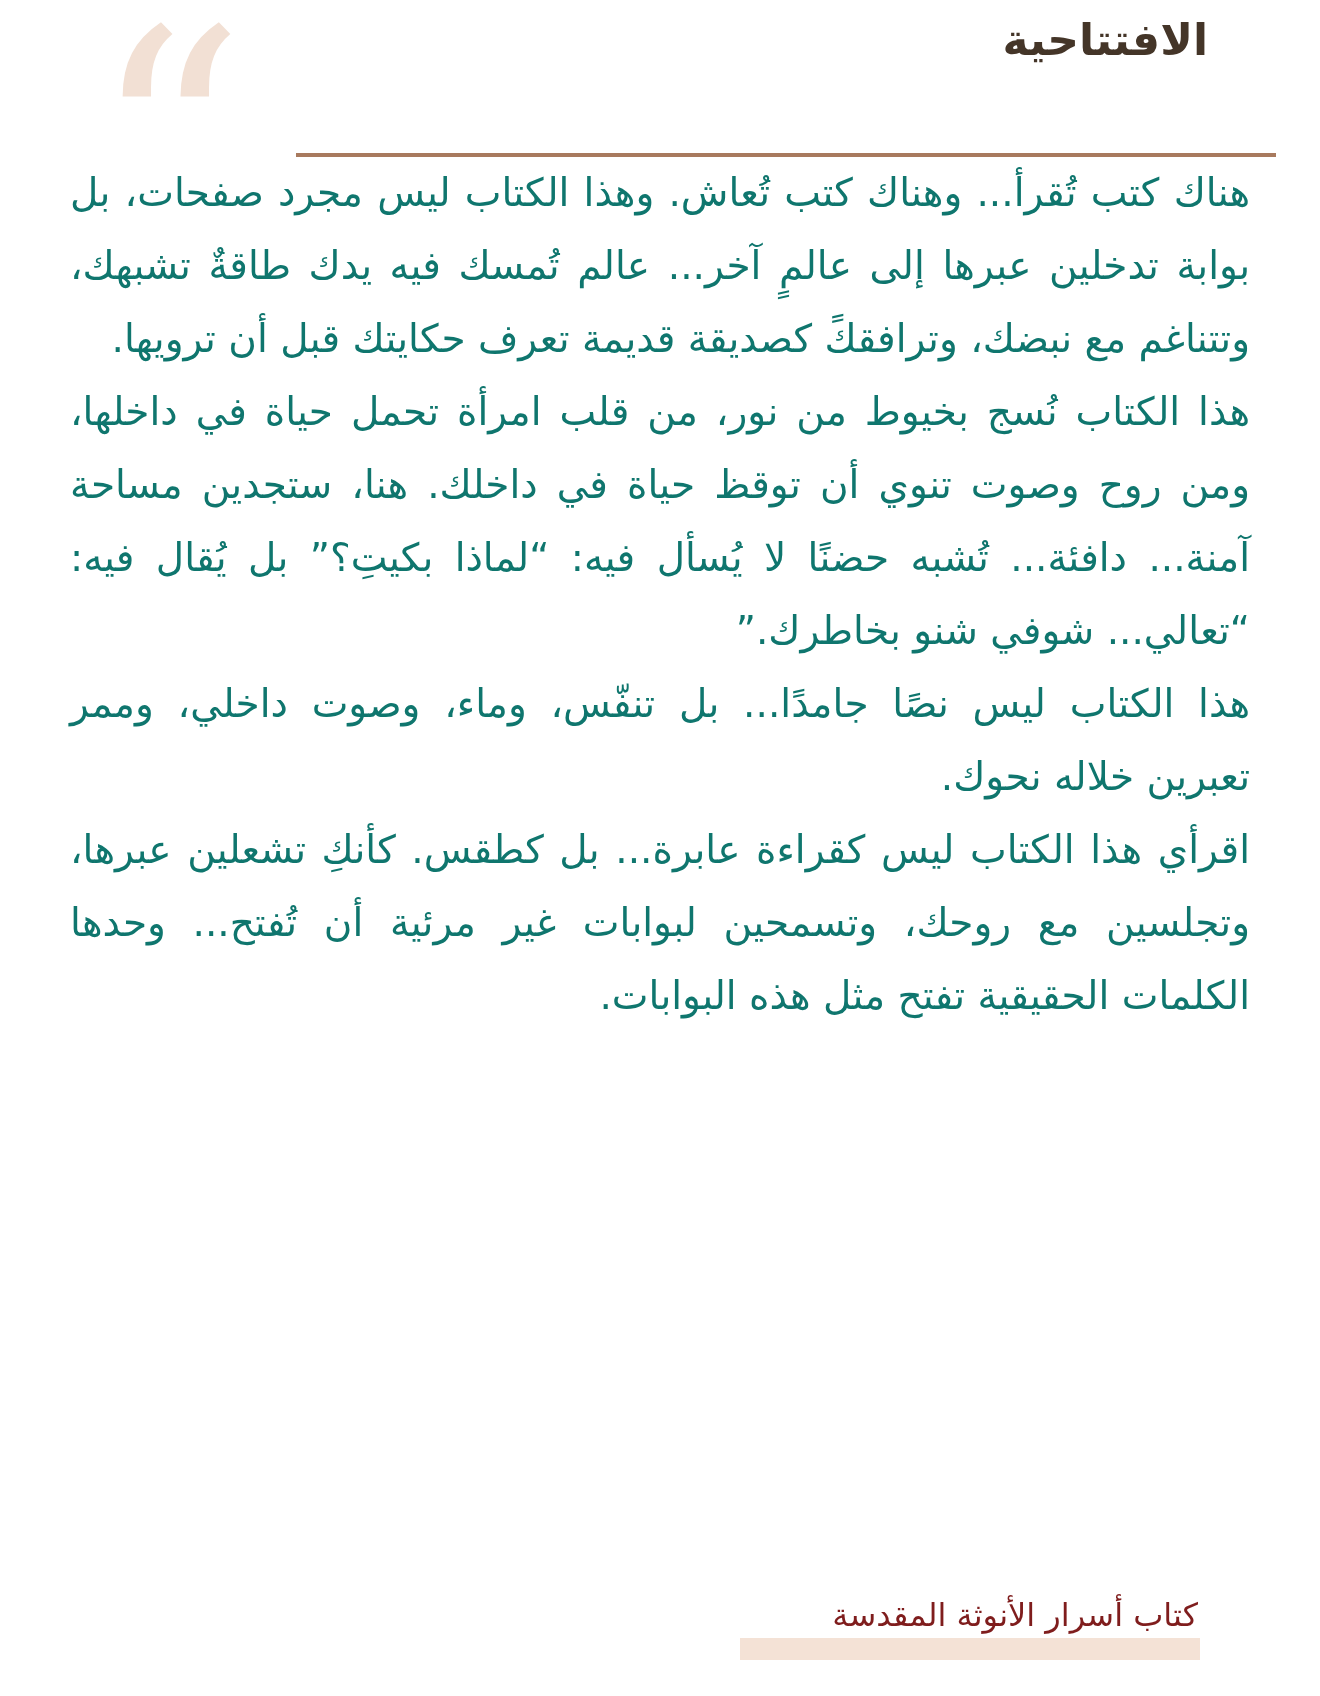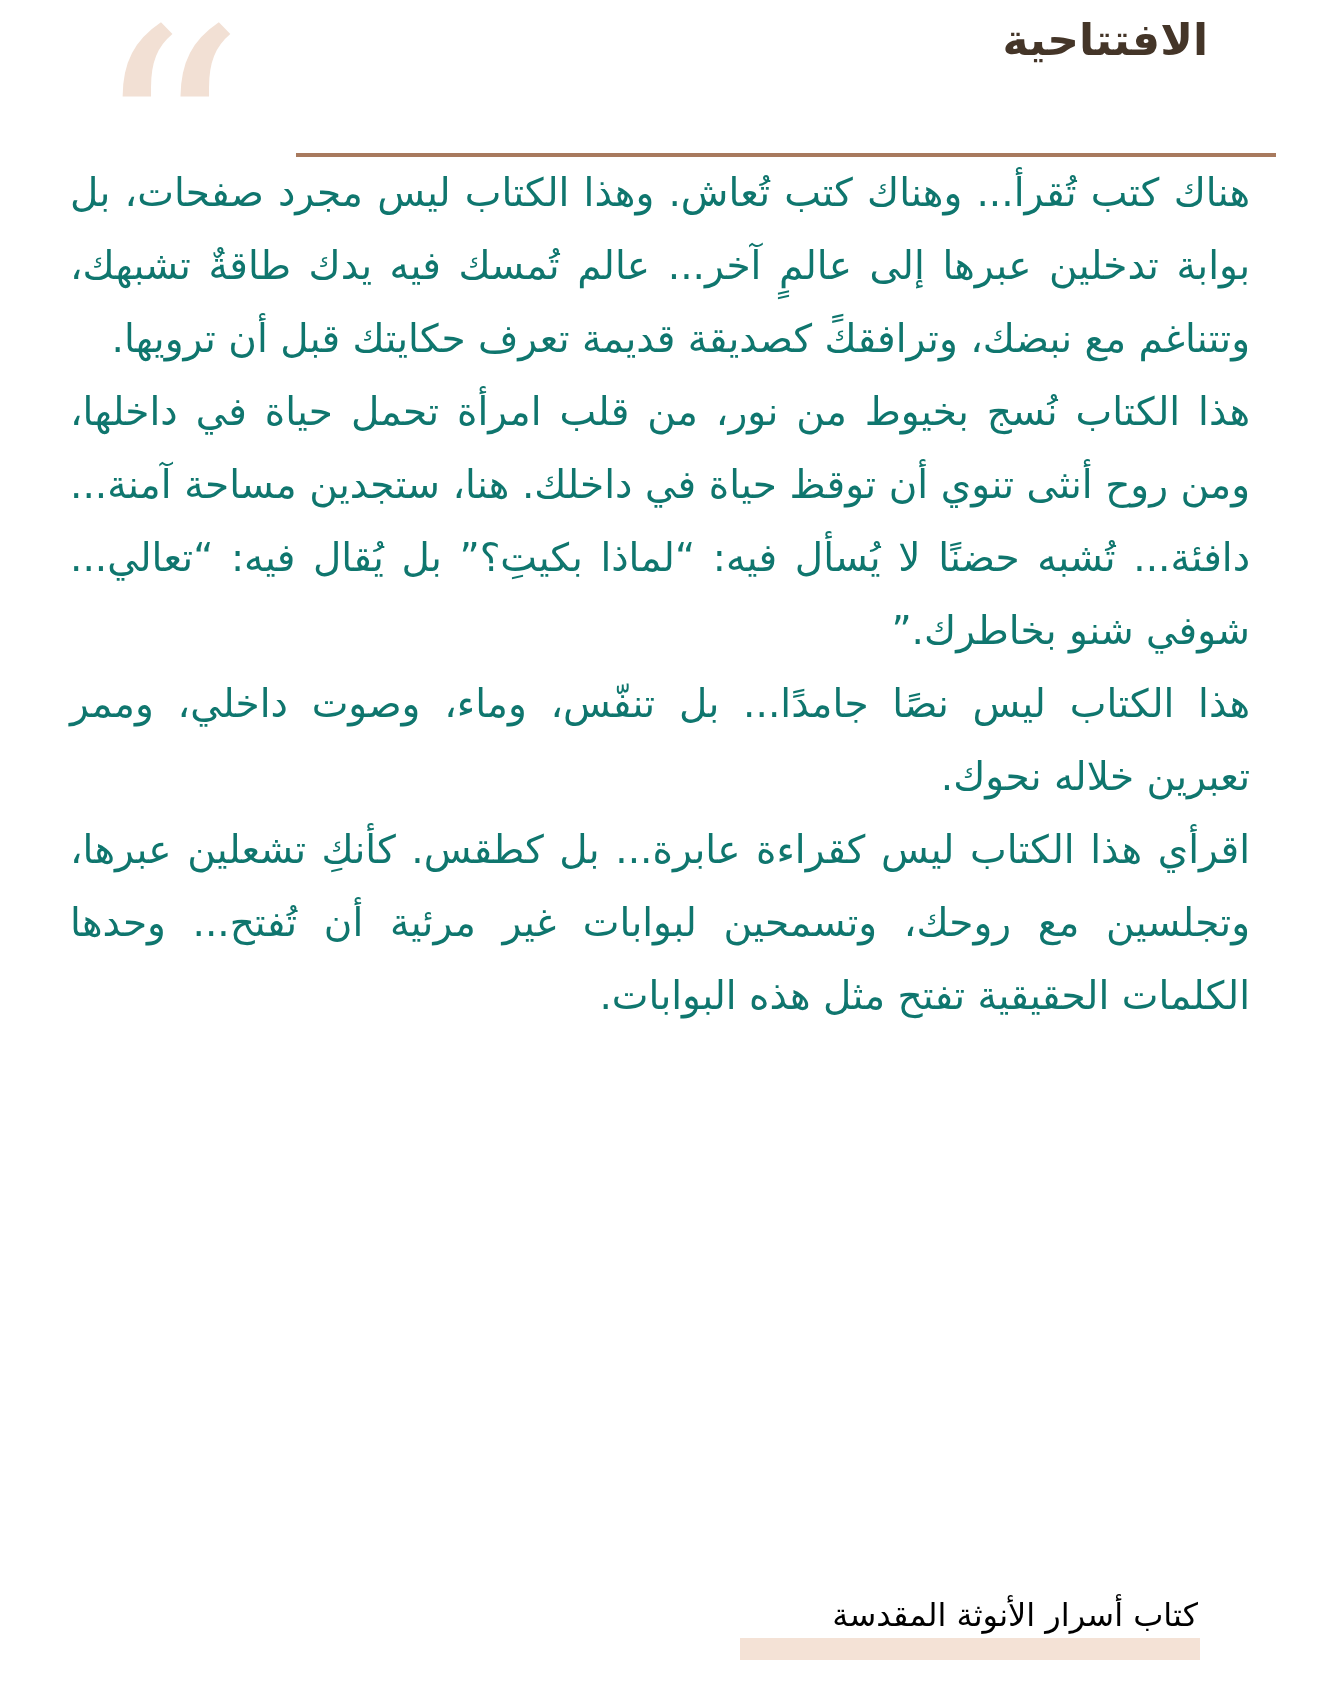--- a/index.html
+++ b/index.html
@@ -80,37 +80,37 @@
     right: -2px;
     width: 460px;
     height: 22px;
     background: #f4e2d6;
     z-index: 0;
   }
   .caption-text {
     position: relative;
     z-index: 1;
     font-size: 32px;
-    color: #000000;
+    color: #7f1d1d;
   }
 </style>
 </head>
 <body>
 
 <div class="page">
 
   <span class="quote-mark">“</span>
 
   <h1 class="title">الافتتاحية</h1>
 
   <div class="rule"></div>
 
   <div class="body-text">
     <p>هناك كتب تُقرأ... وهناك كتب تُعاش. وهذا الكتاب ليس مجرد صفحات، بل بوابة تدخلين عبرها إلى عالمٍ آخر... عالم تُمسك فيه يدك طاقةٌ تشبهك، وتتناغم مع نبضك، وترافقكً كصديقة قديمة تعرف حكايتك قبل أن ترويها.</p>
-    <p>هذا الكتاب نُسج بخيوط من نور، من قلب امرأة تحمل حياة في داخلها، ومن روح أنثى تنوي أن توقظ حياة في داخلك. هنا، ستجدين مساحة آمنة... دافئة... تُشبه حضنًا لا يُسأل فيه: “لماذا بكيتِ؟” بل يُقال فيه: “تعالي... شوفي شنو بخاطرك.”</p>
+    <p>هذا الكتاب نُسج بخيوط من نور، من قلب امرأة تحمل حياة في داخلها، ومن روح وصوت تنوي أن توقظ حياة في داخلك. هنا، ستجدين مساحة آمنة... دافئة... تُشبه حضنًا لا يُسأل فيه: “لماذا بكيتِ؟” بل يُقال فيه: “تعالي... شوفي شنو بخاطرك.”</p>
     <p>هذا الكتاب ليس نصًا جامدًا... بل تنفّس، وماء، وصوت داخلي، وممر تعبرين خلاله نحوك.</p>
     <p>اقرأي هذا الكتاب ليس كقراءة عابرة... بل كطقس. كأنكِ تشعلين عبرها، وتجلسين مع روحك، وتسمحين لبوابات غير مرئية أن تُفتح... وحدها الكلمات الحقيقية تفتح مثل هذه البوابات.</p>
   </div>
 
   <div class="caption-wrap">
     <span class="caption-band"></span>
     <span class="caption-text">كتاب أسرار الأنوثة المقدسة</span>
   </div>
 
 </div>

